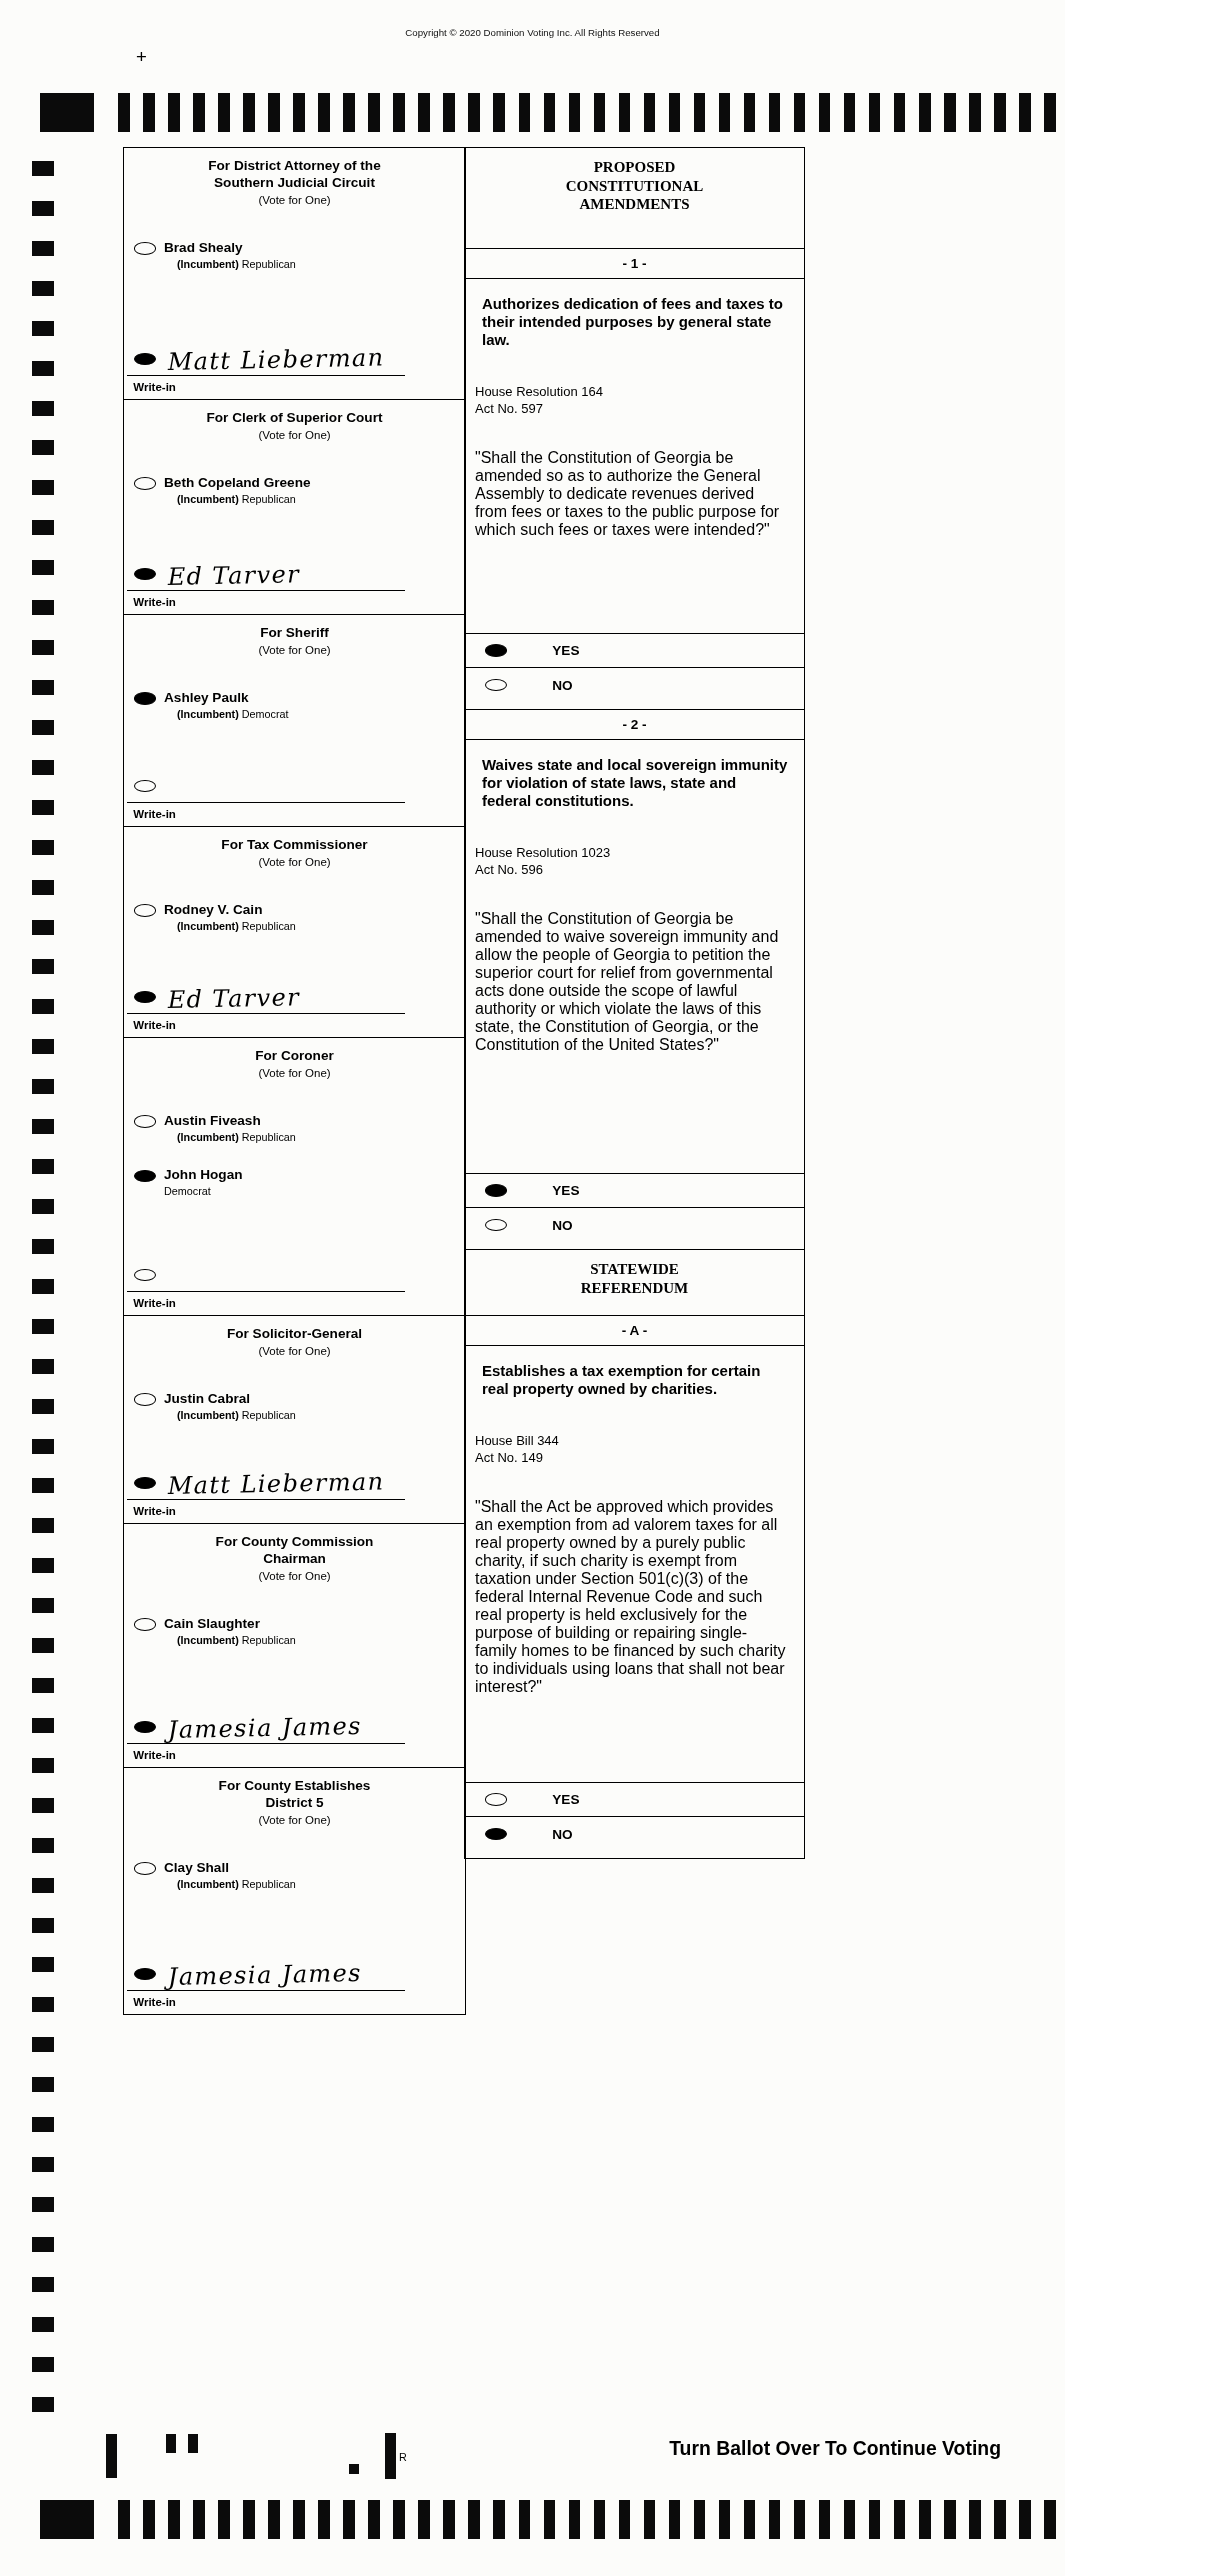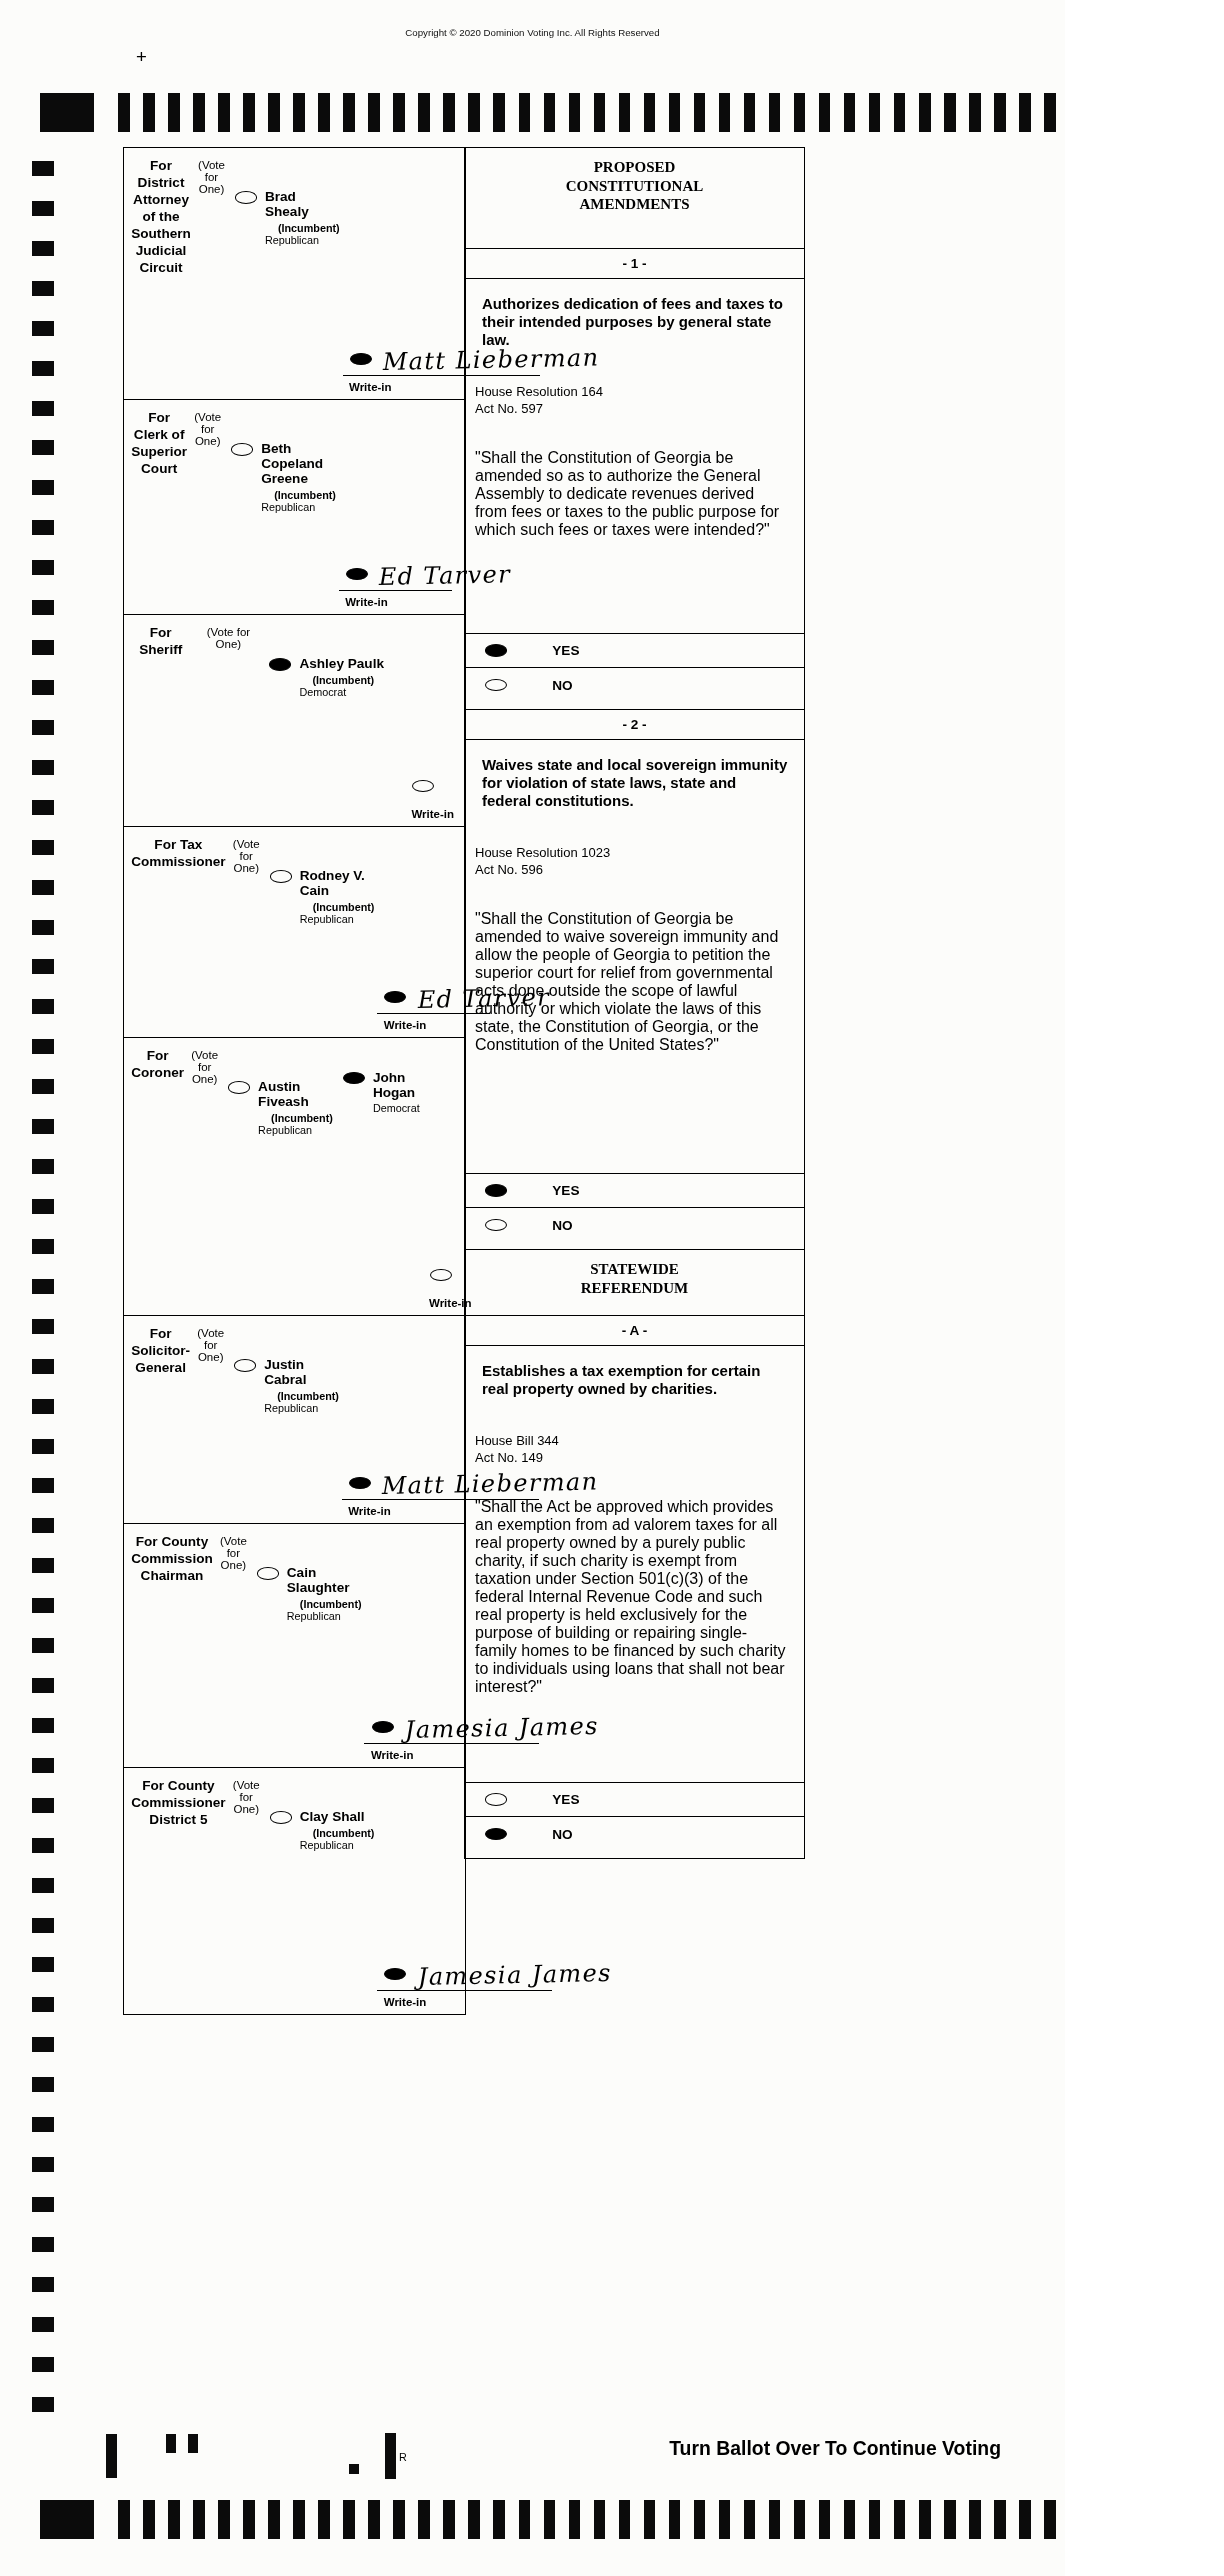--- a/index.html
+++ b/index.html
@@ -21,21 +21,21 @@
   .timing-col.left { left:32px; } .timing-col.right { left:1170px; }
   .tick { height:15px; width:21.5px; background:#0b0b0b; }
 
   
   .col { position:absolute; top:147px; border:1.4px solid #000; background:transparent; }
   .col-contests { left:123px; width:343px; }
   .col-measures { left:464px; width:341px; }
   .col-contests > * + *, .col-measures > * + * { border-top:1.4px solid #000; }
 
   
-  .contest { display:flex; flex-direction:row; padding:7.2px 0 5.7px; }
+  .contest { display:flex; flex-direction:column; padding:7.2px 0 5.7px; }
   .c-title { font-weight:bold; font-size:13.6px; line-height:17px; text-align:center; padding:1.4px 7.2px 0; }
   .c-vote { font-size:11.5px; text-align:center; margin-top:3.6px; }
   .option { display:flex; margin-top:34px; padding-left:10px; }
   .option + .option { margin-top:24.4px; }
   .oval { flex:0 0 22px; width:22px; height:12.2px; border:1.8px solid #000; border-radius:50%; background:#fcfcfa; }
   .oval.filled { background:#000; }
   .option .oval { margin-top:2.2px; }
   .opt-text { margin-left:8px; }
   .cand-name { font-weight:bold; font-size:13.6px; line-height:15px; }
   .cand-sub { font-size:10.8px; margin-top:2.9px; }
@@ -396,21 +396,21 @@
           <div class="writein-row">
             <span class="oval filled"></span>
             <span class="handwriting">Jamesia James</span>
           </div>
           <div class="wi-line"></div>
           <div class="wi-label">Write-in</div>
         </div>
       </section>
       <section class="contest" style="min-height: 247px;">
         <div class="c-title">
-          <div>For County Commissioner</div>
+          <div>For County Establishes</div>
           <div>District 5</div>
         </div>
         <div class="c-vote">(Vote for One)</div>
         <div class="option">
           <span class="oval"></span>
           <div class="opt-text">
             <div class="cand-name">Clay Shall</div>
             <div class="cand-sub"><b>(Incumbent) </b>Republican</div>
           </div>
         </div>

